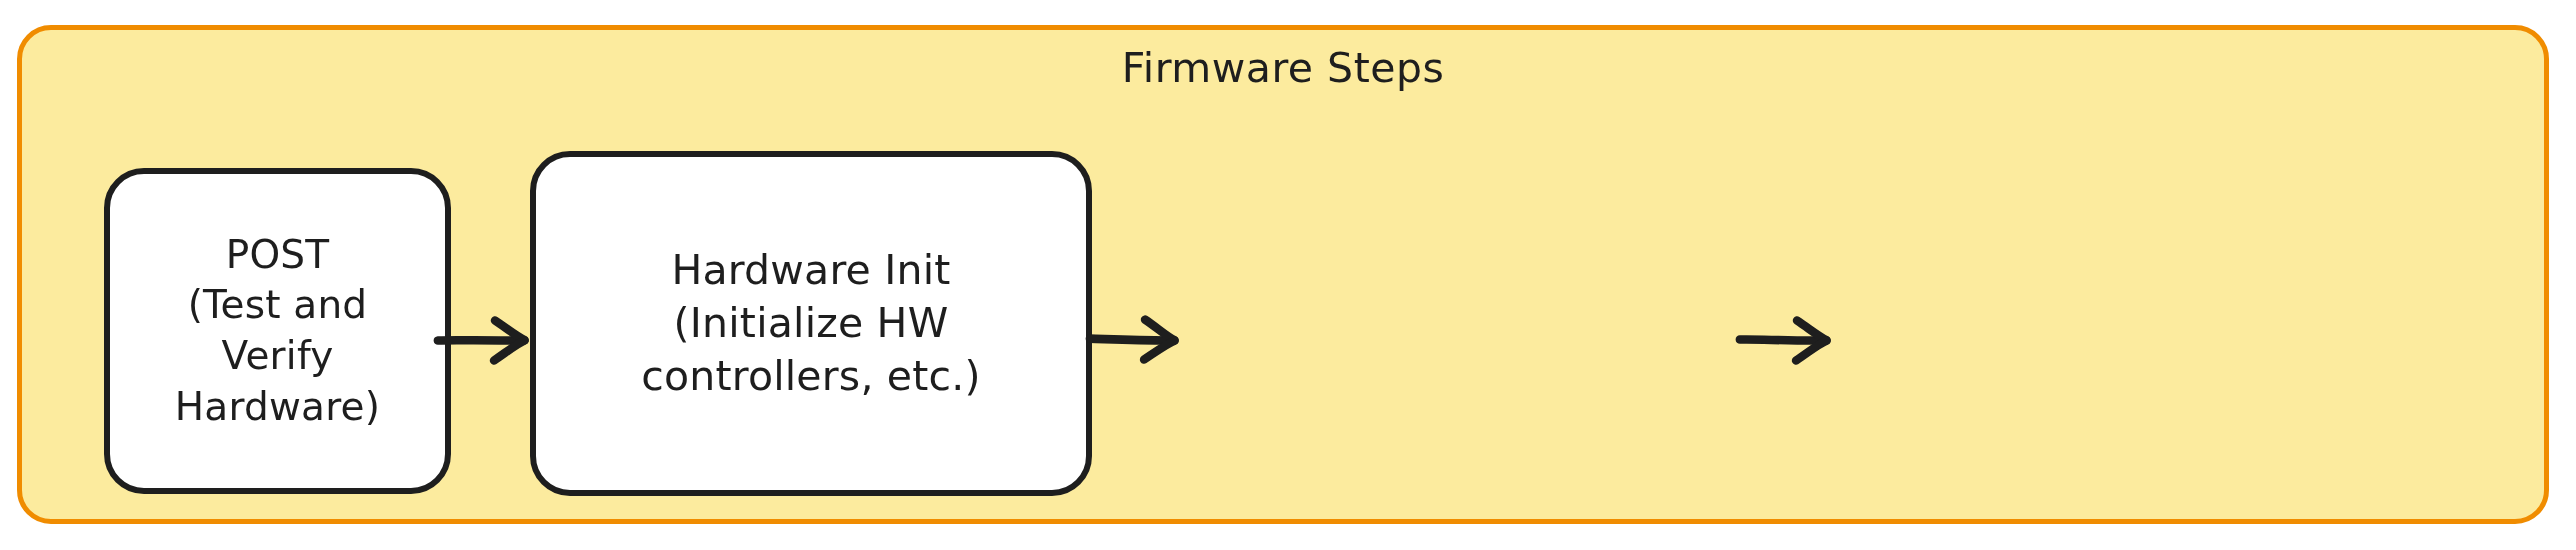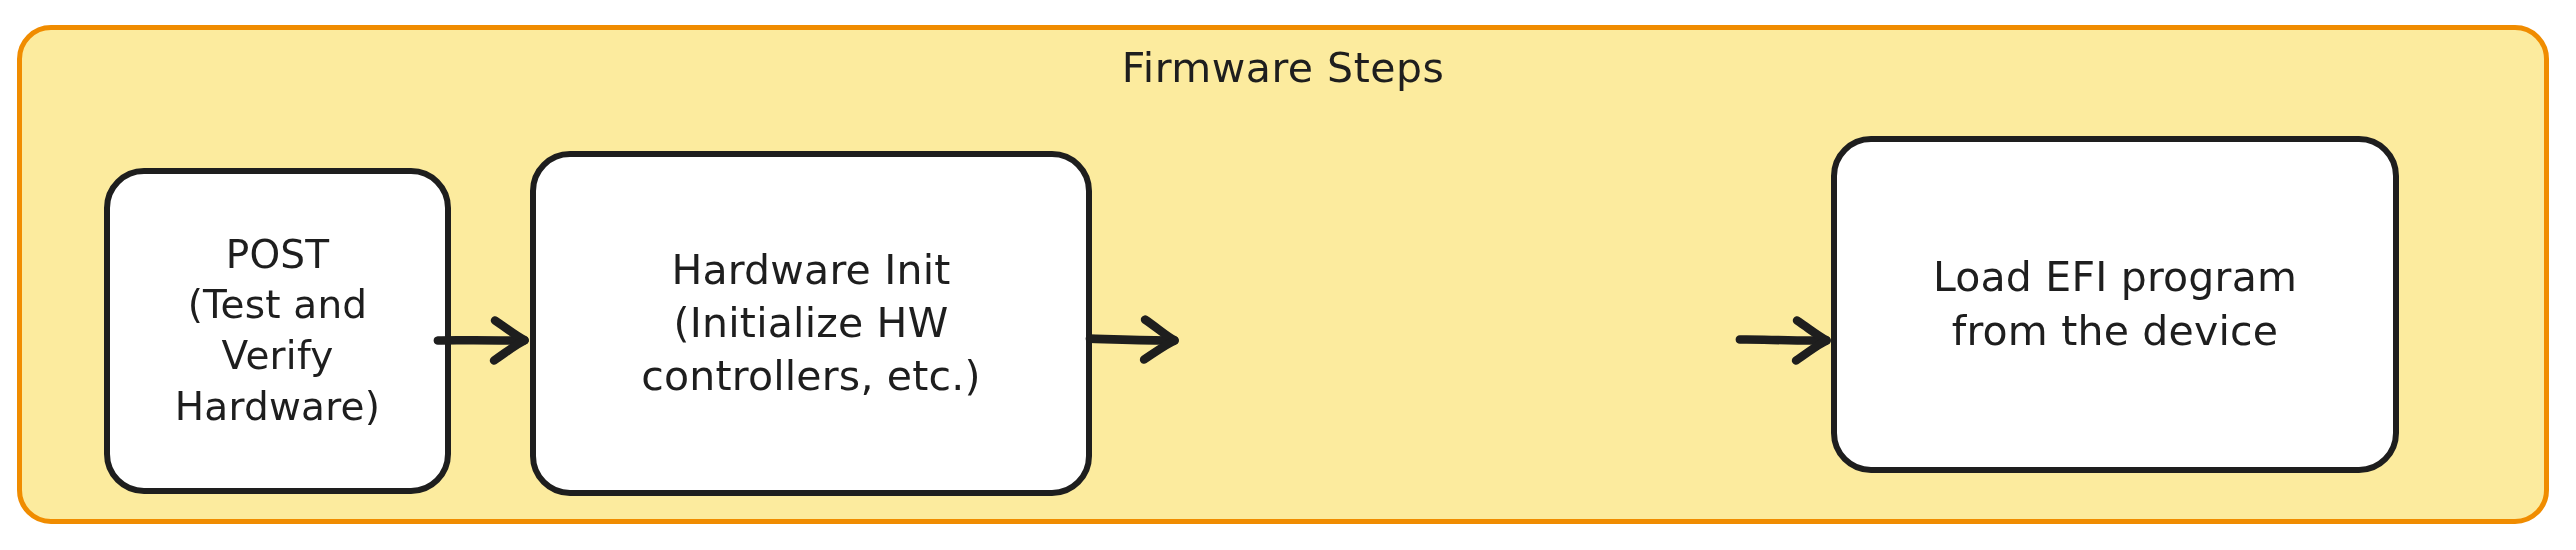--- a/index.html
+++ b/index.html
@@ -131,19 +131,15 @@
 
 
   <div class="edge" id="edge-2">
     <svg width="99" height="67" viewBox="0 0 104 70" fill="none">
       <path d="M2 34 C 22 33.4, 52 35.6, 92 35" stroke="#1e1e1e" stroke-width="9" stroke-linecap="round" fill="none"></path>
       <path d="M62 14 C 74 22, 84 30, 93 34.8" stroke="#1e1e1e" stroke-width="9" stroke-linecap="round" fill="none"></path>
       <path d="M61 56 C 73 48, 84 39, 93 35.1" stroke="#1e1e1e" stroke-width="9" stroke-linecap="round" fill="none"></path>
     </svg>
   </div>
 
-  <div class="node" id="node-3">
-    <span class="node-text">Load EFI program
-from the device</span>
-  </div>
 
 </div>
 
 
 </body></html>

